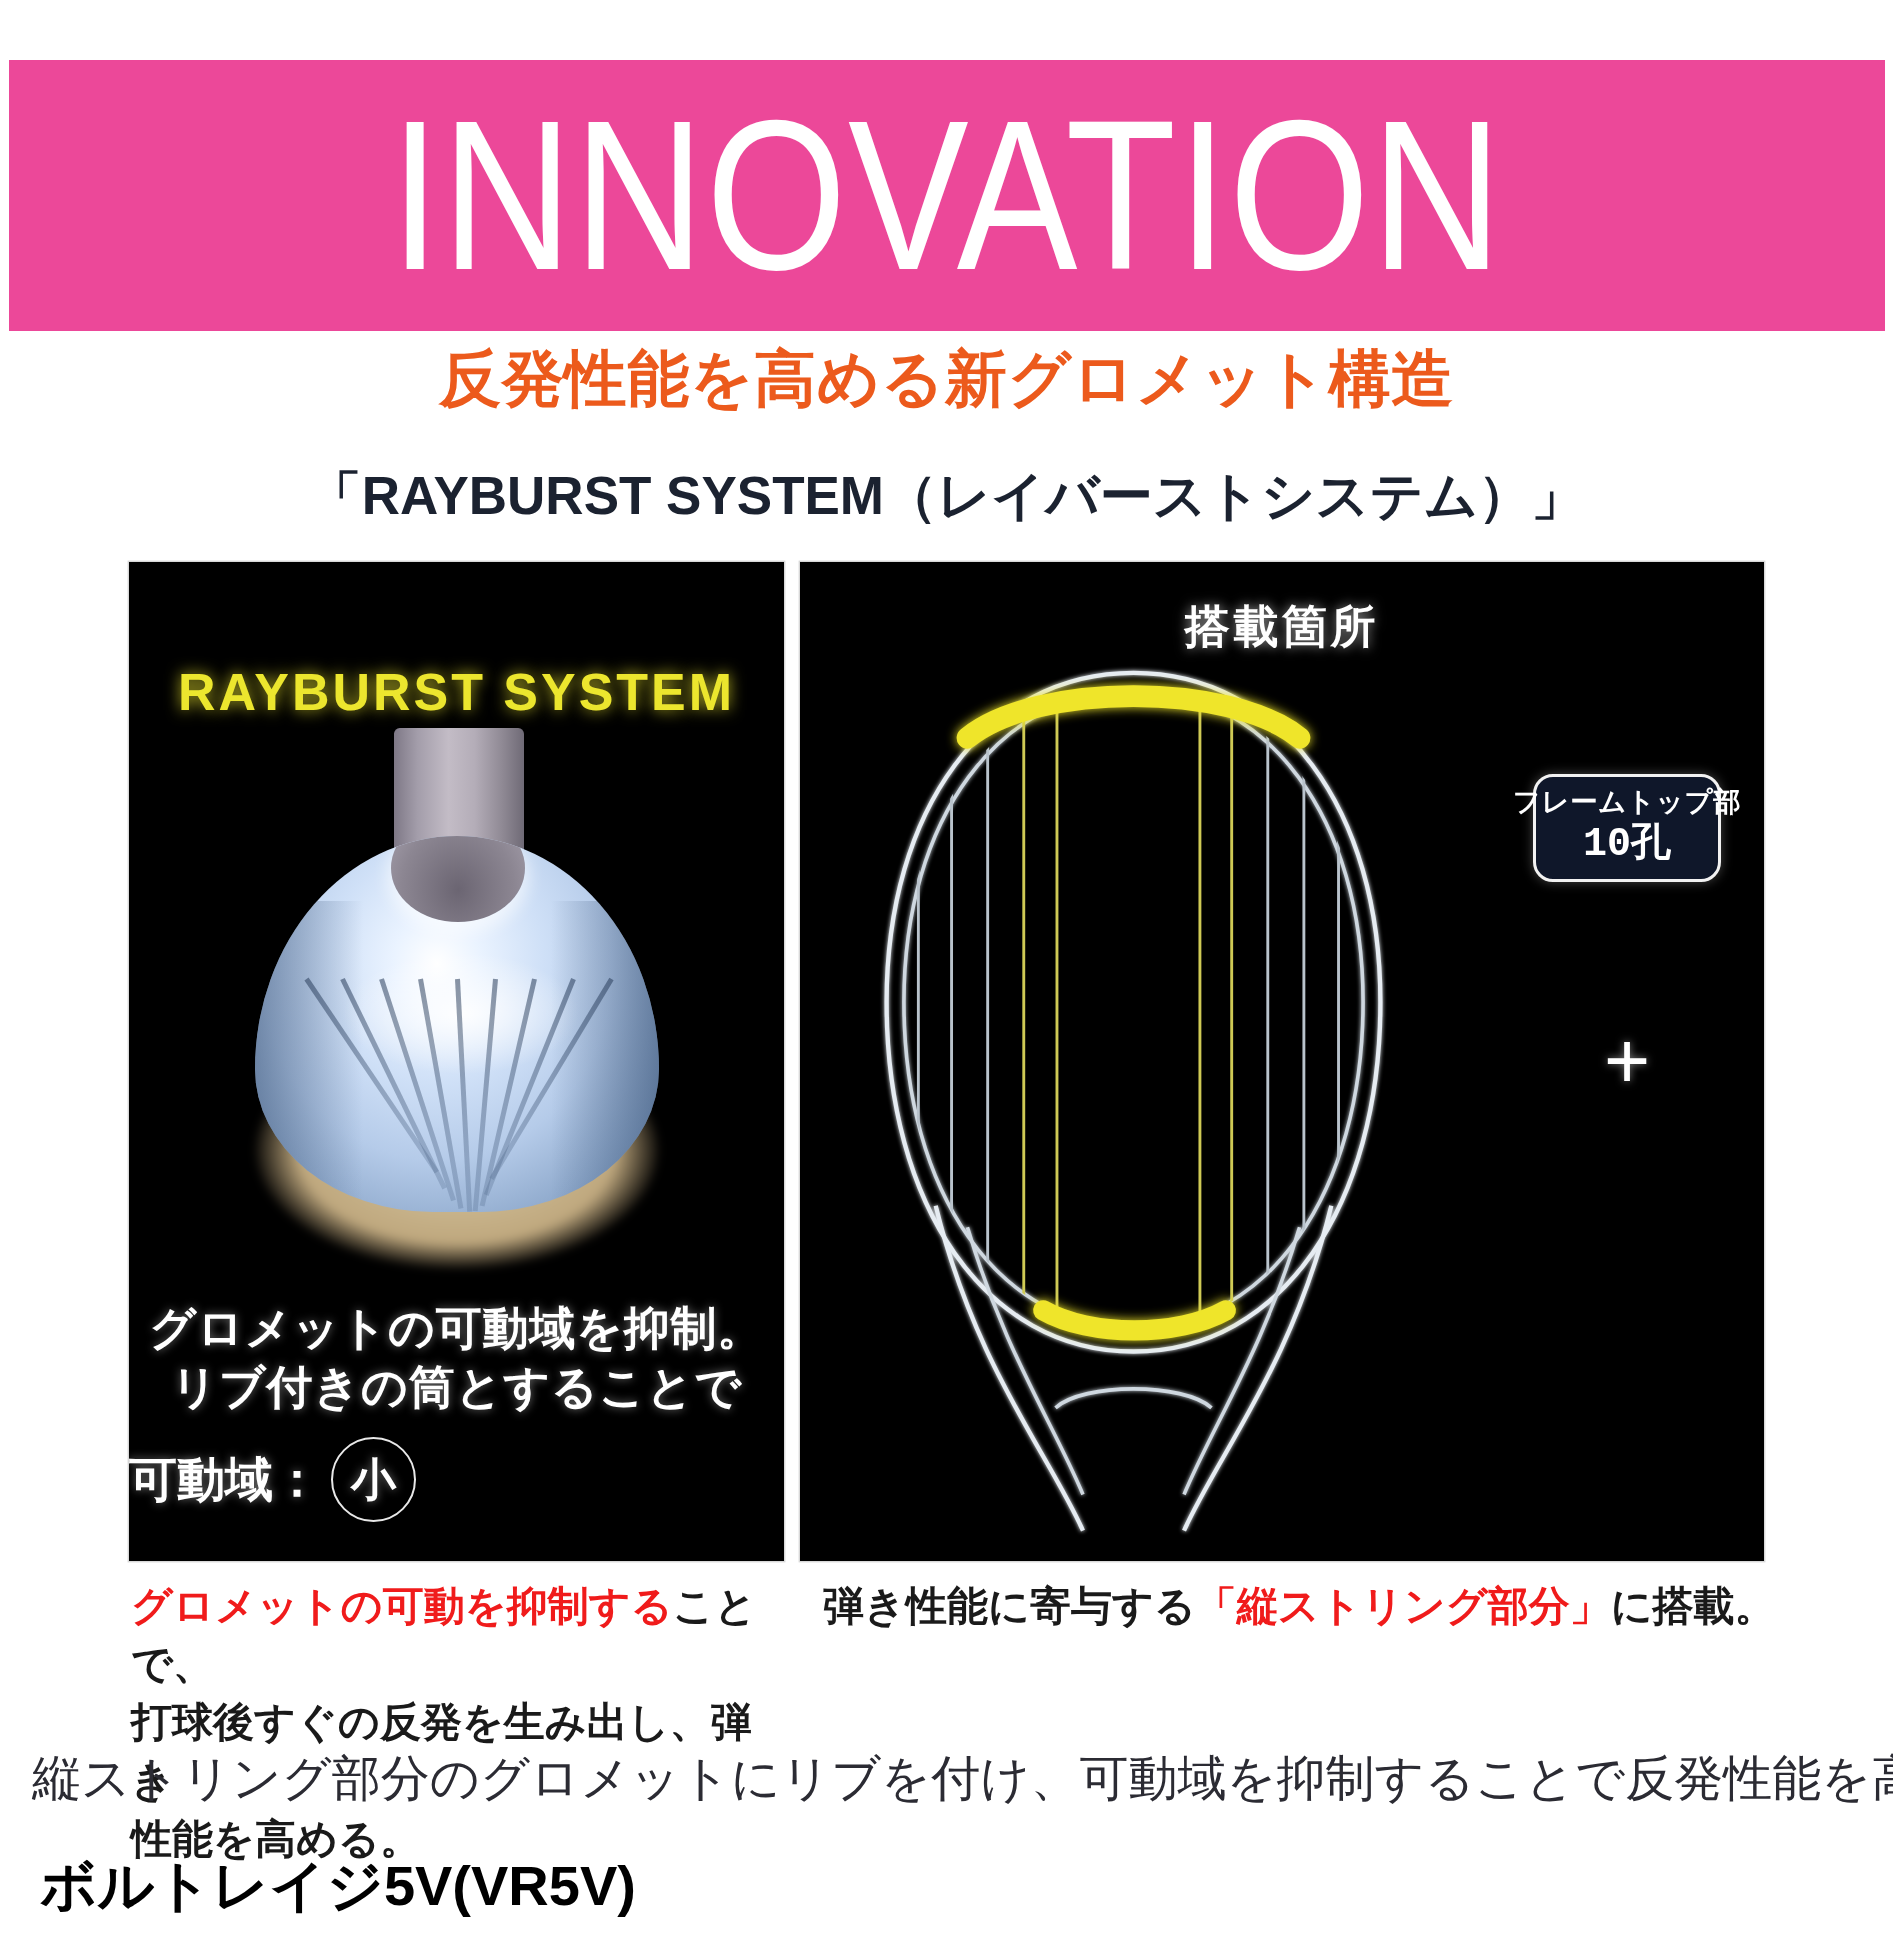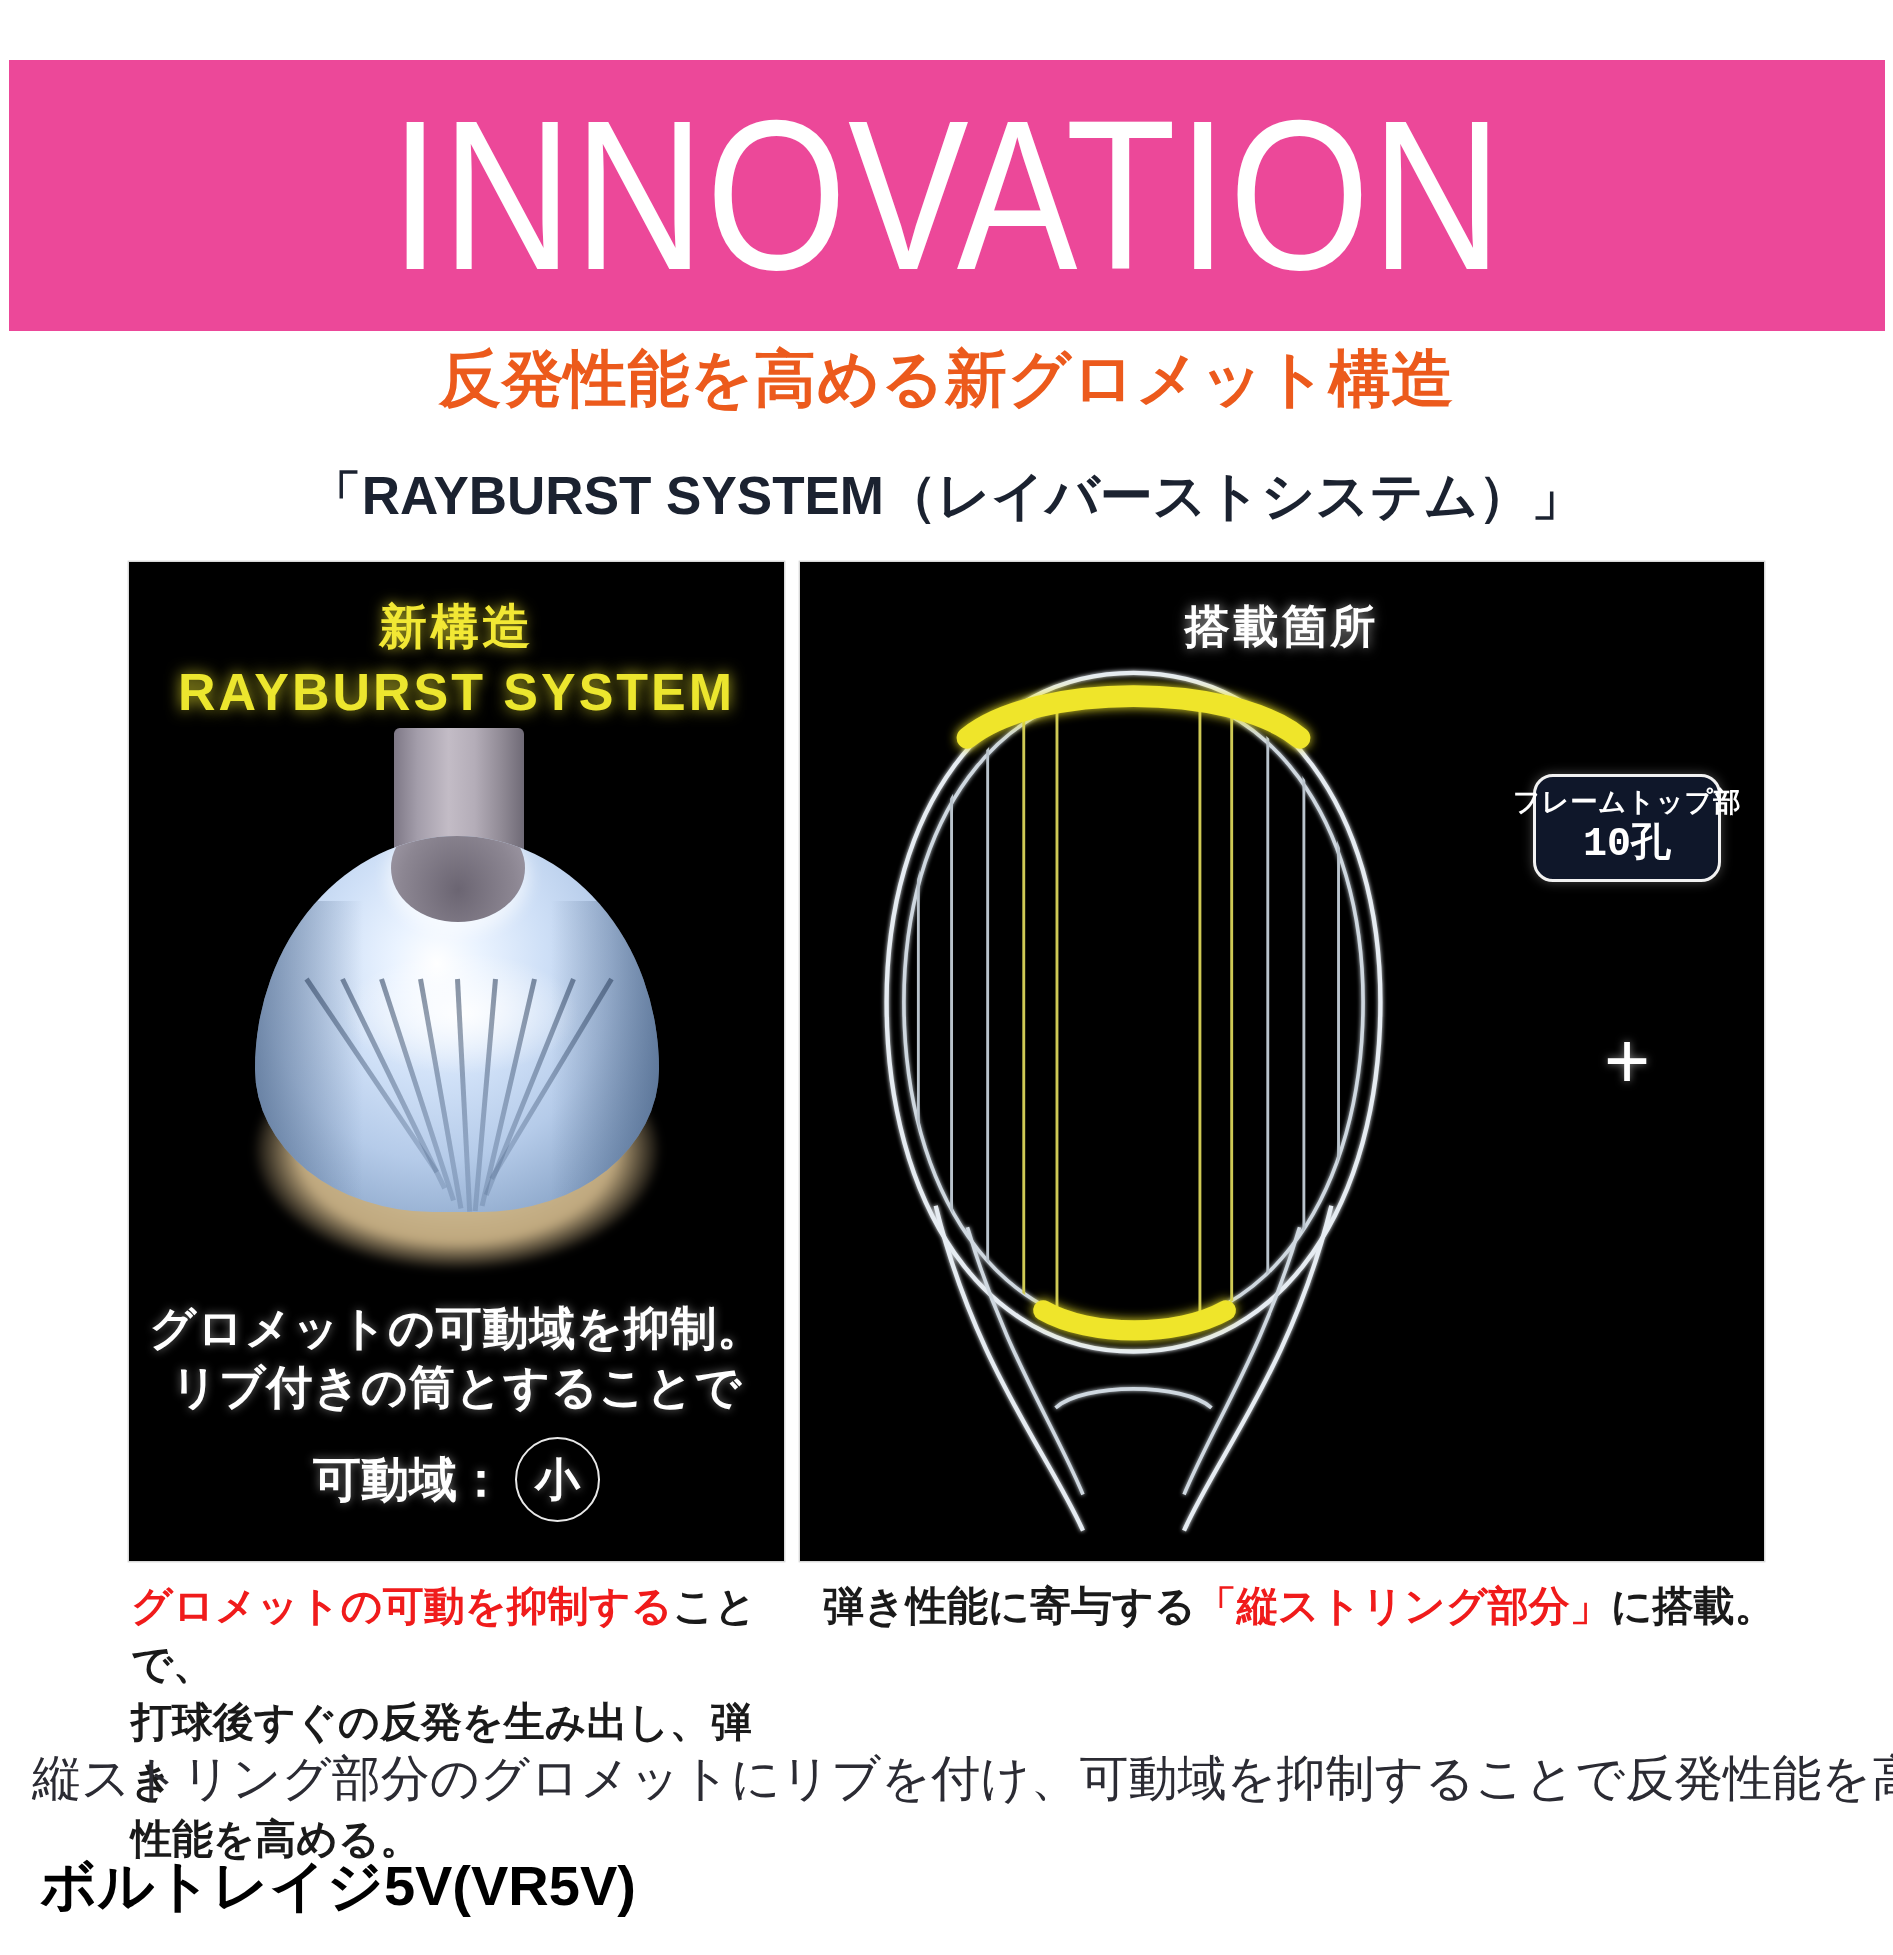--- a/index.html
+++ b/index.html
@@ -185,21 +185,21 @@
     letter-spacing: 0.7px;
     text-shadow: 0 0 10px rgba(255,255,255,.45);
     white-space: nowrap;
   }
   .range-row {
     position: absolute;
     left: 0; right: 0;
     top: 875px;
     display: flex;
     align-items: center;
-    justify-content: center;
+    justify-content: flex-start;
     gap: 4.3px;
     color: #ffffff;
     font-size: 48px;
     font-weight: 700;
     text-shadow: 0 0 10px rgba(255,255,255,.45);
   }
   .range-badge {
     width: 85px; height: 85px;
     border: 2.9px solid #e8e8e8;
     border-radius: 50%;
@@ -305,21 +305,20 @@
 
 <div class="header-bar">
   <div class="header-title">INNOVATION</div>
 </div>
 
 <div class="main-title">反発性能を高める新グロメット構造</div>
 <div class="sub-title">「RAYBURST SYSTEM（レイバーストシステム）」</div>
 
 <div class="panel panel-left">
 
-  <div class="panel-heading heading-new-structure">新構造</div>
   <div class="panel-heading heading-rayburst">RAYBURST SYSTEM</div>
 
   <div class="grommet-wrap">
     <div class="grommet-shadow"></div>
     <div class="grommet-tube"></div>
     <div class="grommet-dome">
       <div class="dome-highlight"></div>
       <div class="dome-shade-left"></div>
       <div class="dome-shade-right"></div>
       <div class="rib" style="left:49px;  transform:rotate(-34deg);"></div>

